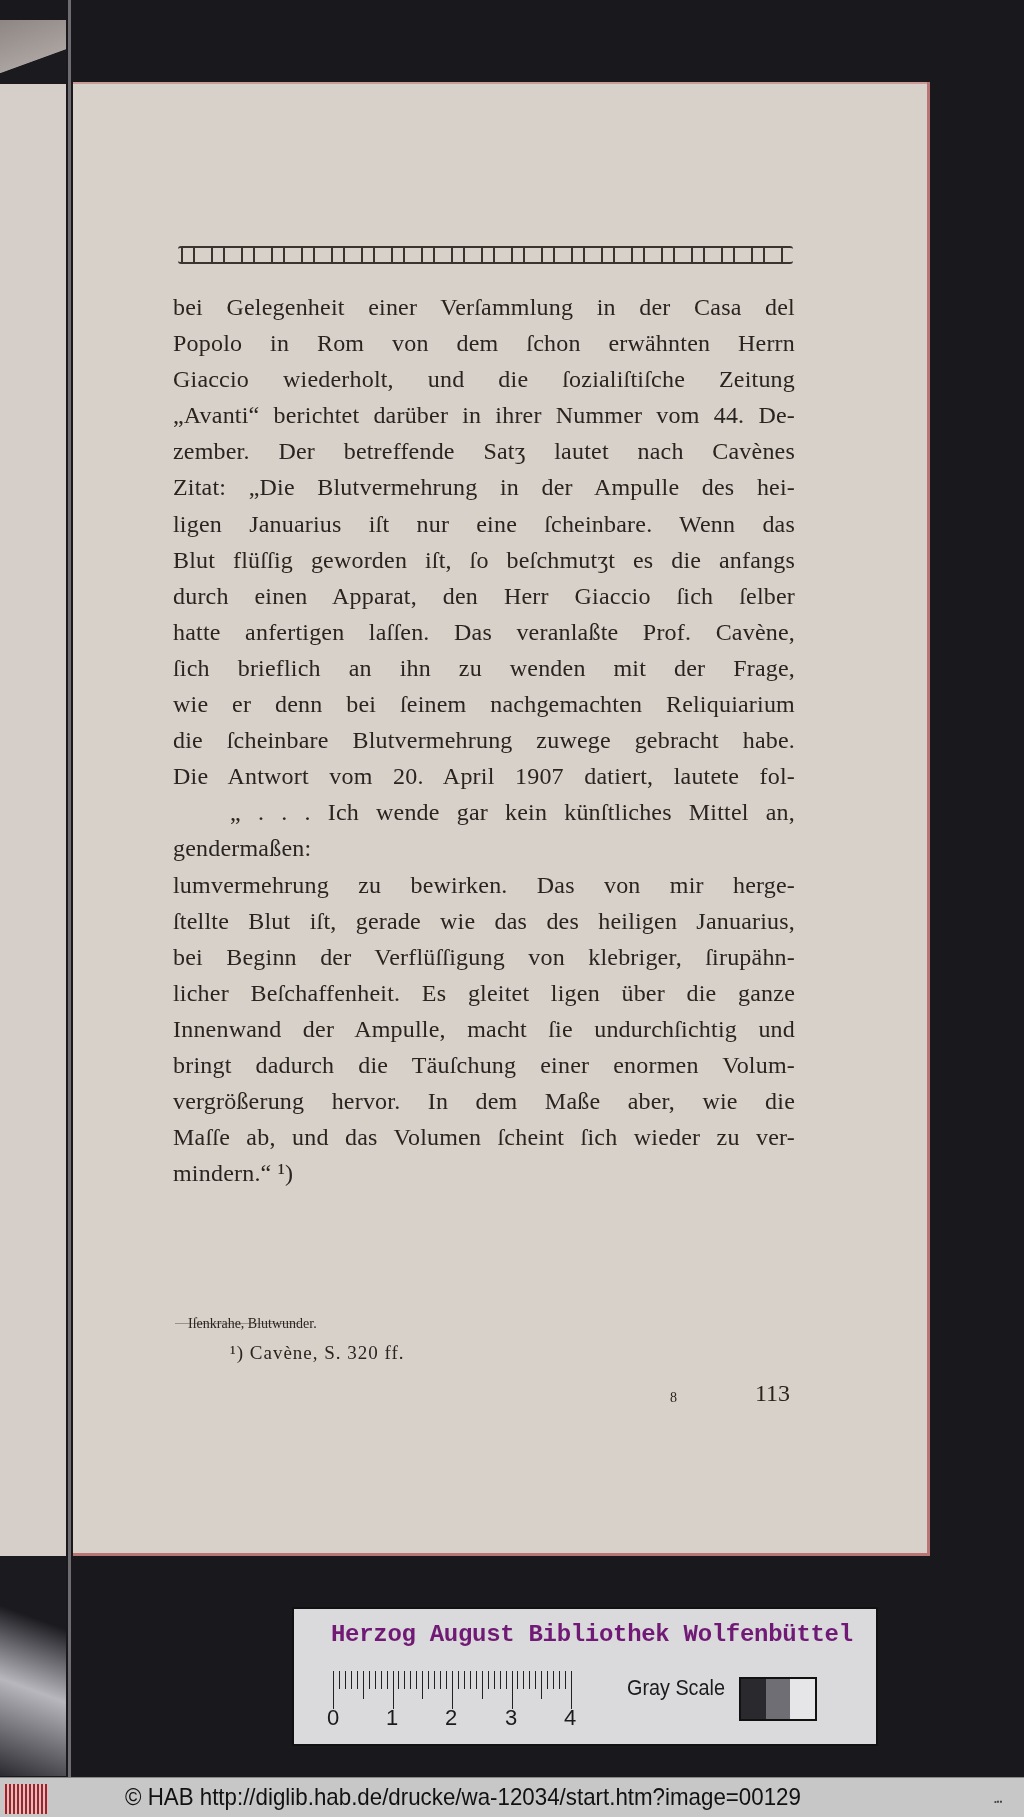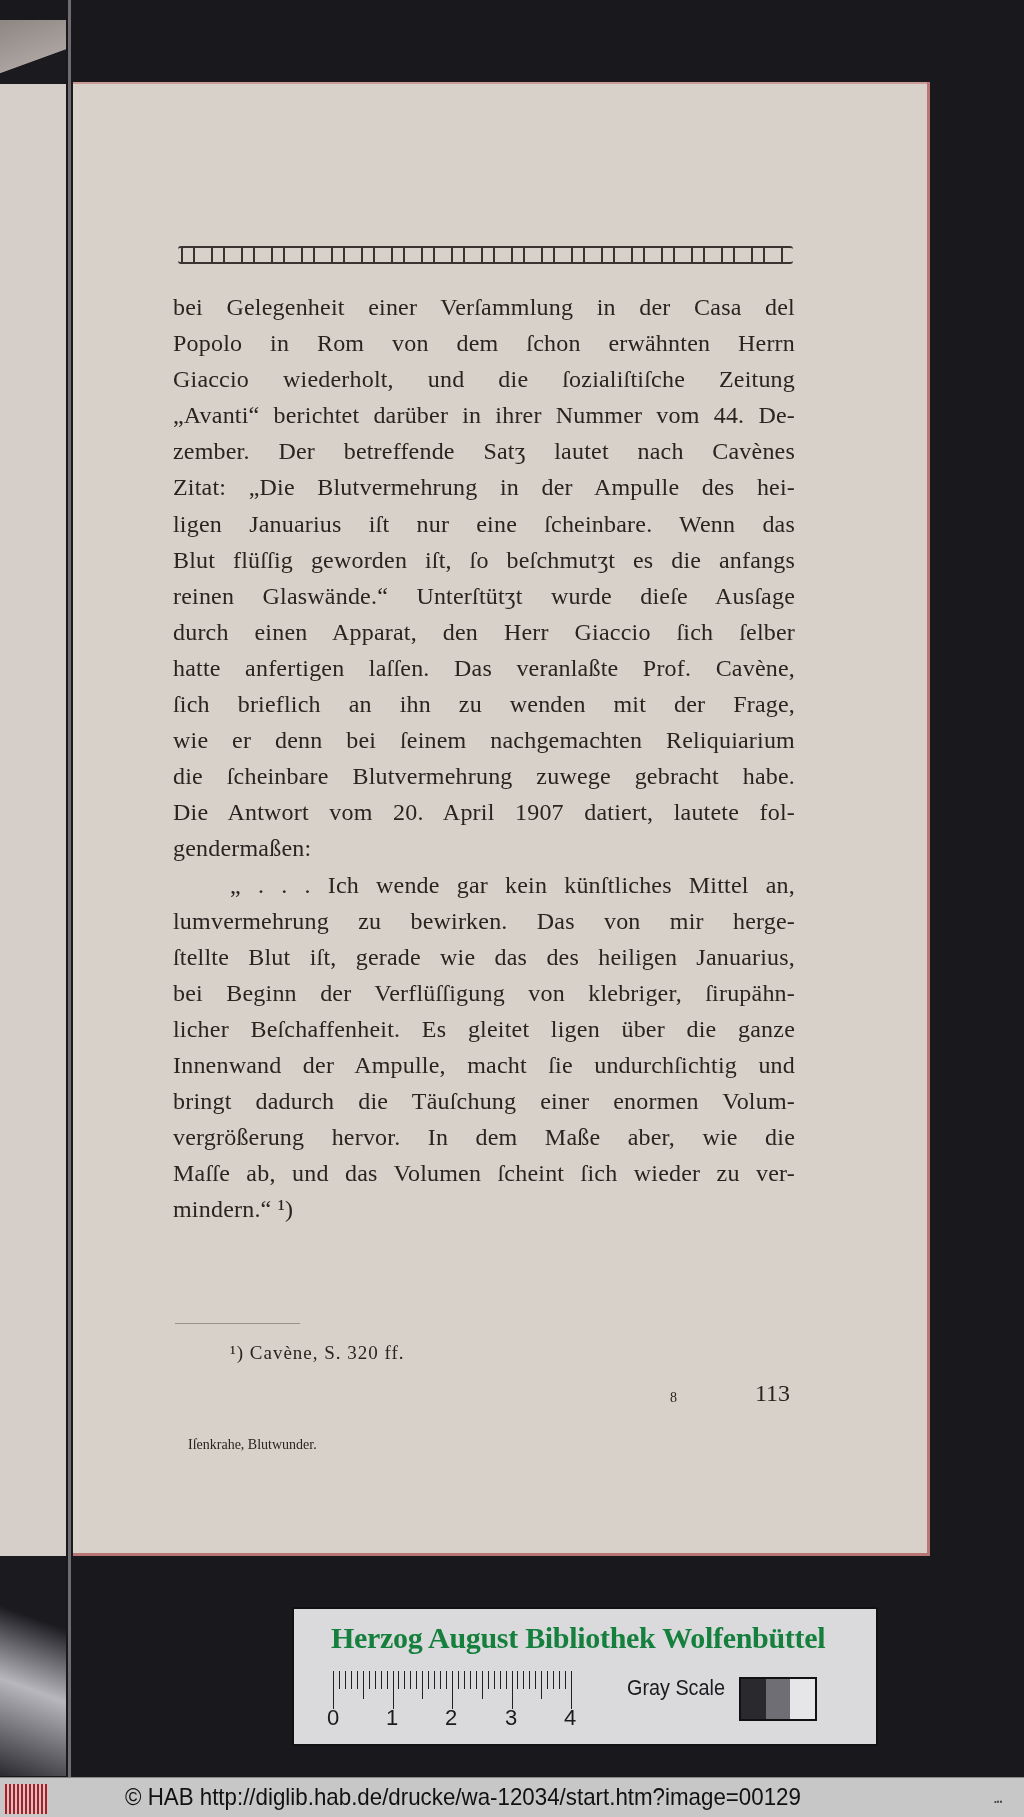--- a/index.html
+++ b/index.html
@@ -52,36 +52,36 @@
   .line { display:block; text-align:justify; text-align-last:justify; white-space:nowrap; height:36.1px; }
   .line.last { text-align-last:left; }
   .line.indent { padding-left:57px; }
   .footnote-rule {
     position:absolute; left:175px; top:1323px; width:125px; height:1px; background:#9a918a;
   }
   .footnote {
     position:absolute; left:230px; top:1342px; font-size:19px; color:#2a2420; letter-spacing:1px;
   }
   .signature {
-    position:absolute; left:188px; top:1437px; font-size:14px; color:#2a2420;
+    position:absolute; left:188px; top:1316px; font-size:14px; color:#2a2420;
   }
   .sheet-mark {
     position:absolute; left:670px; top:1390px; font-size:14px; color:#2a2420;
   }
   .page-number {
     position:absolute; left:755px; top:1380px; font-size:24px; color:#2a2420;
   }
   
   .card {
     position:absolute; left:292px; top:1607px; width:582px; height:135px;
     background:#dadadc; border:2px solid #111;
   }
   .card-title {
-    position:absolute; left:37px; top:12px; font-family:Liberation Serif, serif;
-    font-weight:bold; font-size:30px; color:#15803d; letter-spacing:-0.3px;
+    position:absolute; left:37px; top:12px; font-family:Liberation Mono, monospace;
+    font-weight:bold; font-size:24px; color:#701a75; letter-spacing:-0.3px;
   }
   .ruler {
     position:absolute; left:39px; top:62px; width:240px; height:40px;
   }
   .tick { position:absolute; top:0; width:1px; background:#222; }
   .ruler-labels span {
     position:absolute; top:96px; font-family:"Liberation Sans", sans-serif; font-size:22px; color:#1b1b1f;
   }
   .grayscale-label {
     position:absolute; left:333px; top:66px; font-family:"Liberation Sans", sans-serif; font-size:22px; color:#1b1b1f;
@@ -123,29 +123,28 @@
 
 <div class="body-text">
   <span class="line">bei Gelegenheit einer Verſammlung in der Casa del</span>
   <span class="line">Popolo in Rom von dem ſchon erwähnten Herrn</span>
   <span class="line">Giaccio wiederholt, und die ſozialiſtiſche Zeitung</span>
   <span class="line">„Avanti“ berichtet darüber in ihrer Nummer vom 44. De-</span>
   <span class="line">zember.  Der betreffende Satʒ lautet nach Cavènes</span>
   <span class="line">Zitat: „Die Blutvermehrung in der Ampulle des hei-</span>
   <span class="line">ligen Januarius iſt nur eine ſcheinbare.  Wenn das</span>
   <span class="line">Blut flüſſig geworden iſt, ſo beſchmutʒt es die anfangs</span>
-  <span class="line">reinen Glaswände.“  Unterſtütʒt wurde dieſe Ausſage</span>
   <span class="line">durch einen Apparat, den Herr Giaccio ſich ſelber</span>
   <span class="line">hatte anfertigen laſſen.  Das veranlaßte Prof. Cavène,</span>
   <span class="line">ſich brieflich an ihn zu wenden mit der Frage,</span>
   <span class="line">wie er denn bei ſeinem nachgemachten Reliquiarium</span>
   <span class="line">die ſcheinbare Blutvermehrung zuwege gebracht habe.</span>
   <span class="line">Die Antwort vom 20. April 1907 datiert, lautete fol-</span>
+  <span class="line indent">„ . . . Ich wende gar kein künſtliches Mittel an,</span>
   <span class="line last">gendermaßen:</span>
-  <span class="line indent">„ . . . Ich wende gar kein künſtliches Mittel an,</span>
   <span class="line">lumvermehrung zu bewirken.  Das von mir herge-</span>
   <span class="line">ſtellte Blut iſt, gerade wie das des heiligen Januarius,</span>
   <span class="line">bei Beginn der Verflüſſigung von klebriger, ſirupähn-</span>
   <span class="line">licher Beſchaffenheit.  Es gleitet ligen über die ganze</span>
   <span class="line">Innenwand der Ampulle, macht ſie undurchſichtig und</span>
   <span class="line">bringt dadurch die Täuſchung einer enormen Volum-</span>
   <span class="line">vergrößerung hervor.  In dem Maße aber, wie die</span>
   <span class="line">Maſſe ab, und das Volumen ſcheint ſich wieder zu ver-</span>
   <span class="line last">mindern.“ ¹)</span>
 </div>

